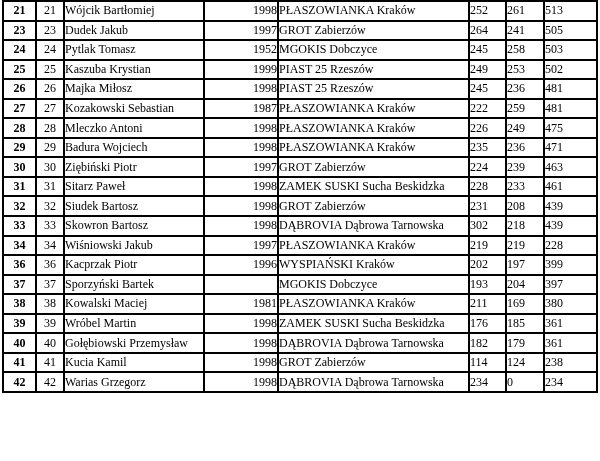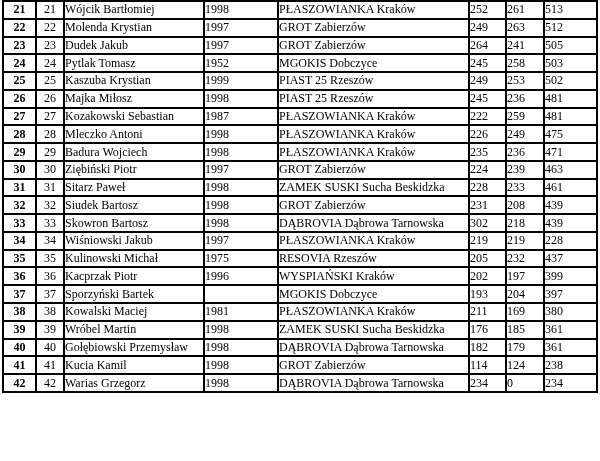--- a/index.html
+++ b/index.html
@@ -40,21 +40,21 @@
   }
   td.c-pos2 {
     text-align: center;
   }
   td.c-name {
     text-align: left;
     padding-left: 7px;
     margin-left: 21px;
   }
   td.c-year {
-    text-align: left;
+    text-align: right;
   }
   td.c-club {
     text-align: left;
     padding-left: 6px;
   }
   td.c-score {
     text-align: left;
     padding-left: 8px;
   }
 </style>
@@ -77,30 +77,20 @@
         <td class="c-pos">21</td>
         <td class="c-pos2">21</td>
         <td class="c-name">Wójcik Bartłomiej</td>
         <td class="c-year">1998</td>
         <td class="c-club">PŁASZOWIANKA Kraków</td>
         <td class="c-score">252</td>
         <td class="c-score">261</td>
         <td class="c-score">513</td>
       </tr>
       <tr>
-        <td class="c-pos">22</td>
-        <td class="c-pos2">22</td>
-        <td class="c-name">Molenda Krystian</td>
-        <td class="c-year">1997</td>
-        <td class="c-club">GROT Zabierzów</td>
-        <td class="c-score">249</td>
-        <td class="c-score">263</td>
-        <td class="c-score">512</td>
-      </tr>
-      <tr>
         <td class="c-pos">23</td>
         <td class="c-pos2">23</td>
         <td class="c-name">Dudek Jakub</td>
         <td class="c-year">1997</td>
         <td class="c-club">GROT Zabierzów</td>
         <td class="c-score">264</td>
         <td class="c-score">241</td>
         <td class="c-score">505</td>
       </tr>
       <tr>
@@ -207,30 +197,20 @@
         <td class="c-pos">34</td>
         <td class="c-pos2">34</td>
         <td class="c-name">Wiśniowski Jakub</td>
         <td class="c-year">1997</td>
         <td class="c-club">PŁASZOWIANKA Kraków</td>
         <td class="c-score">219</td>
         <td class="c-score">219</td>
         <td class="c-score">228</td>
       </tr>
       <tr>
-        <td class="c-pos">35</td>
-        <td class="c-pos2">35</td>
-        <td class="c-name">Kulinowski Michał</td>
-        <td class="c-year">1975</td>
-        <td class="c-club">RESOVIA Rzeszów</td>
-        <td class="c-score">205</td>
-        <td class="c-score">232</td>
-        <td class="c-score">437</td>
-      </tr>
-      <tr>
         <td class="c-pos">36</td>
         <td class="c-pos2">36</td>
         <td class="c-name">Kacprzak Piotr</td>
         <td class="c-year">1996</td>
         <td class="c-club">WYSPIAŃSKI Kraków</td>
         <td class="c-score">202</td>
         <td class="c-score">197</td>
         <td class="c-score">399</td>
       </tr>
       <tr>

